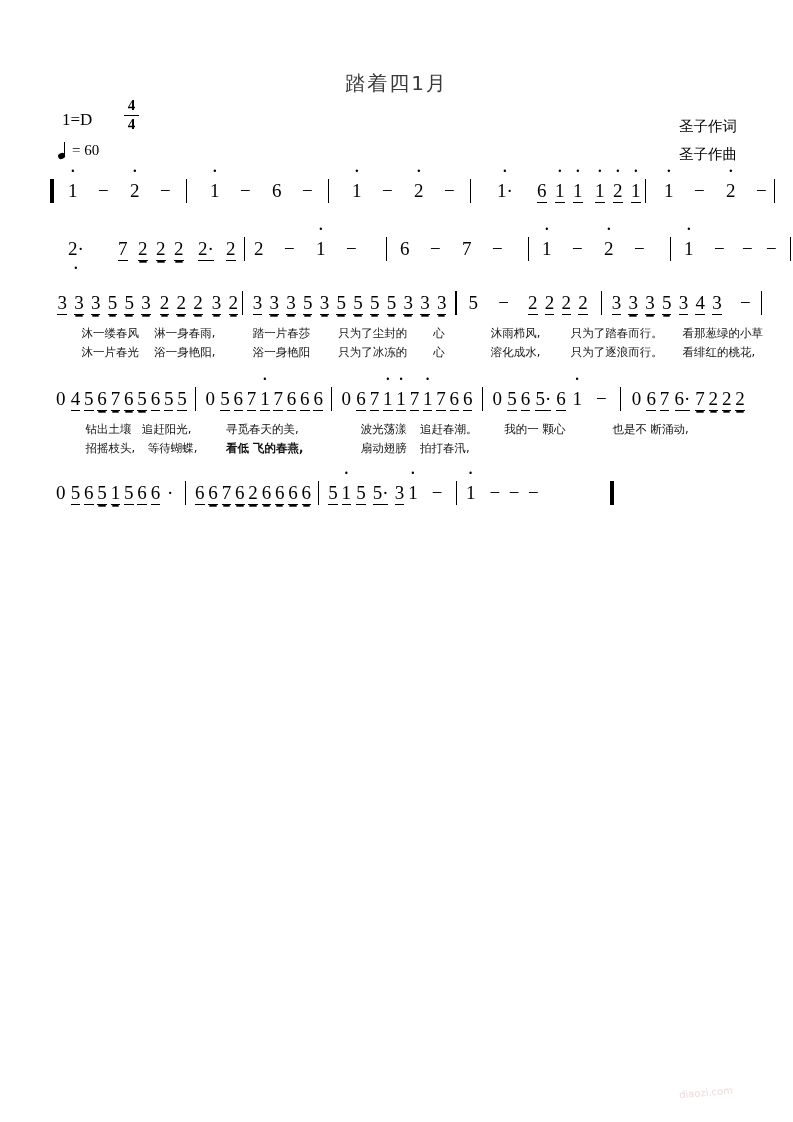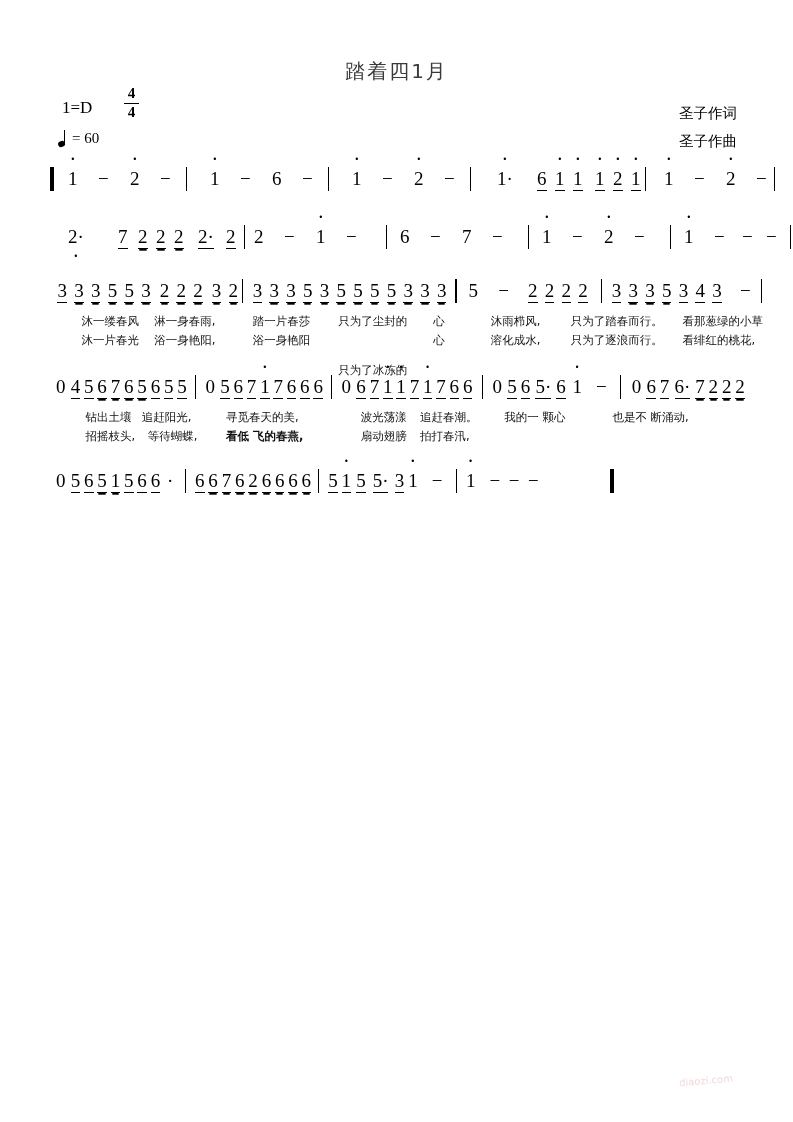--- a/index.html
+++ b/index.html
@@ -10,21 +10,21 @@
   body {
     width: 793px;
     height: 1122px;
     position: relative;
     font-family: "Liberation Serif", serif;
     color: #000000;
     overflow: hidden;
   }
   .page {
     position: absolute;
-    left: 0; top: 0;
+    left: 0; top: 12px;
     width: 793px;
     height: 1104px;
   }
 
   
   .title {
     position: absolute;
     top: 58px;
     left: 0;
     width: 793px;
@@ -89,21 +89,21 @@
     width: 1.4px; height: 14px;
     background: #000;
   }
   .credits {
     position: absolute;
     right: 56px;
     top: 100px;
     text-align: left;
     font-size: 14.5px;
     line-height: 28px;
-    font-family: Liberation Mono, monospace;
+    font-family: Liberation Sans, sans-serif;
   }
 
   
   .system {
     position: absolute;
     left: 50px;
     width: 700px;
   }
   .noterow {
     position: relative;
@@ -341,21 +341,21 @@
           <span class="cell" style="left: 288.3px;">只为了尘封的</span>
           <span class="cell" style="left: 383.16px;">心</span>
           <span class="cell" style="left: 440.82px;">沐雨栉风,</span>
           <span class="cell" style="left: 520.8px;">只为了踏春而行。</span>
           <span class="cell" style="left: 632.4px;">看那葱绿的小草</span>
         </div>
         <div class="lyricrow">
           <span class="cell" style="left: 31.62px;">沐一片春光</span>
           <span class="cell" style="left: 104.16px;">浴一身艳阳,</span>
           <span class="cell" style="left: 202.74px;">浴一身艳阳</span>
-          <span class="cell" style="left: 288.3px; margin-top: 30px;">只为了冰冻的</span>
+          <span class="cell" style="left: 288.3px;">只为了冰冻的</span>
           <span class="cell" style="left: 383.16px;">心</span>
           <span class="cell" style="left: 440.82px;">溶化成水,</span>
           <span class="cell" style="left: 520.8px;">只为了逐浪而行。</span>
           <span class="cell" style="left: 632.4px;">看绯红的桃花,</span>
         </div>
       </div>
       <div class="system" style="top: 376px;">
         <div class="noterow">
           <span class="barline" style="left: 145.04px;"></span>
           <span class="barline" style="left: 281.2px;"></span>

